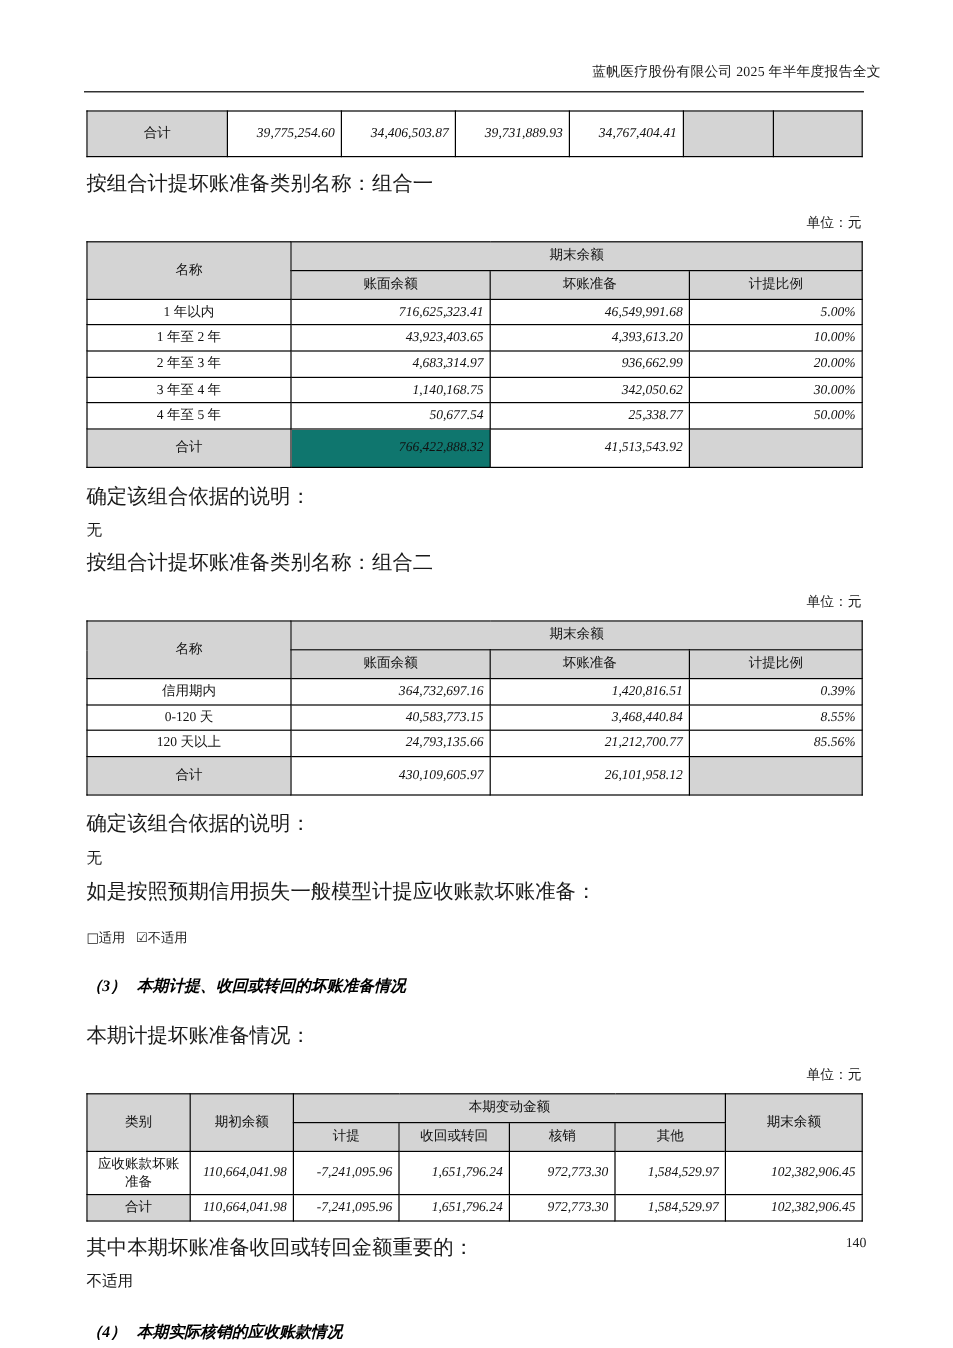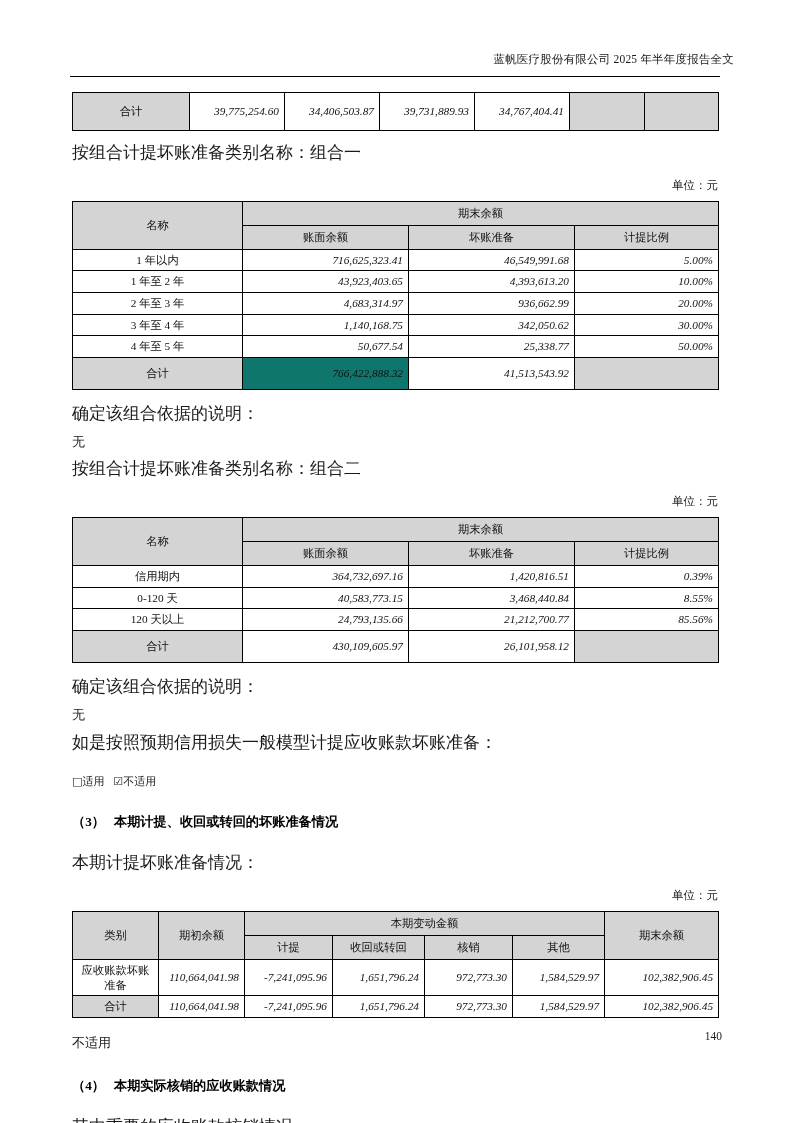--- a/index.html
+++ b/index.html
@@ -69,20 +69,21 @@
     font-size: 11.5px;
     text-align: right;
     color: #1a1a1a;
     white-space: nowrap;
   }
   .heading {
     font-size: 13.2px;
     font-weight: bold;
     color: #000000;
     white-space: nowrap;
+    font-style: italic;
   }
   .heading .hnum {
     display: inline-block;
     margin-right: 9px;
   }
   .spacer-6 { height: 6px; }
   .spacer-8 { height: 8px; }
   .spacer-10 { height: 10px; }
   .spacer-12 { height: 12px; }
   .spacer-20 { height: 20px; }
@@ -380,20 +381,21 @@
           <td class="num">-7,241,095.96</td>
           <td class="num">1,651,796.24</td>
           <td class="num">972,773.30</td>
           <td class="num">1,584,529.97</td>
           <td class="num">102,382,906.45</td>
         </tr>
       </tbody>
     </table>
 
     <div class="spacer-10"></div>
+    <div class="para">其中本期坏账准备收回或转回金额重要的：</div>
     <div class="spacer-6"></div>
     <div class="para para-lg">不适用</div>
 
     <div class="spacer-24"></div>
 
     <div class="heading">
       <span class="hnum">（4）</span><span>本期实际核销的应收账款情况</span>
     </div>
 
     <div class="spacer-20"></div>

